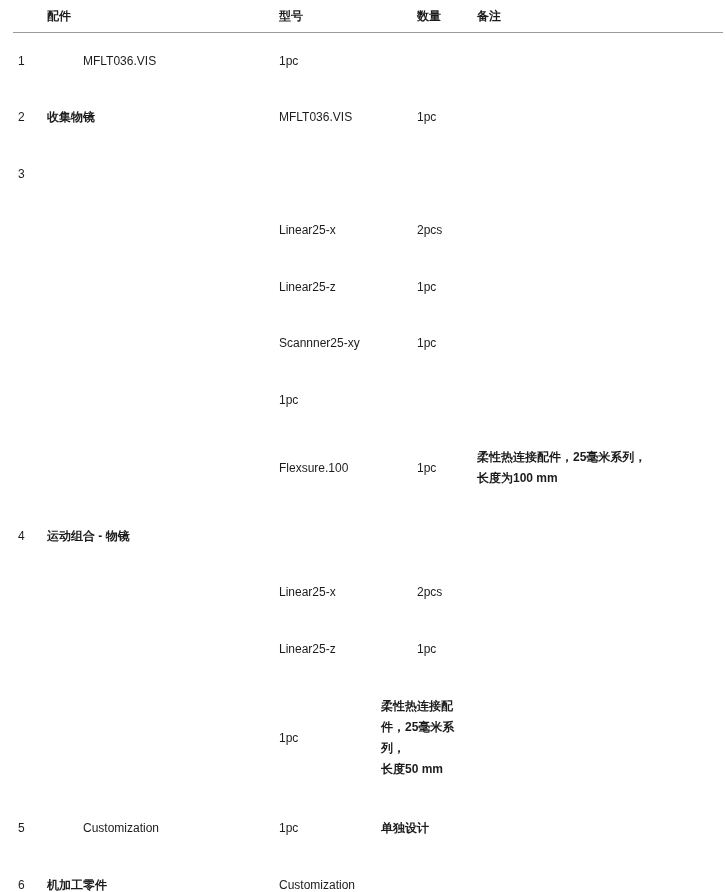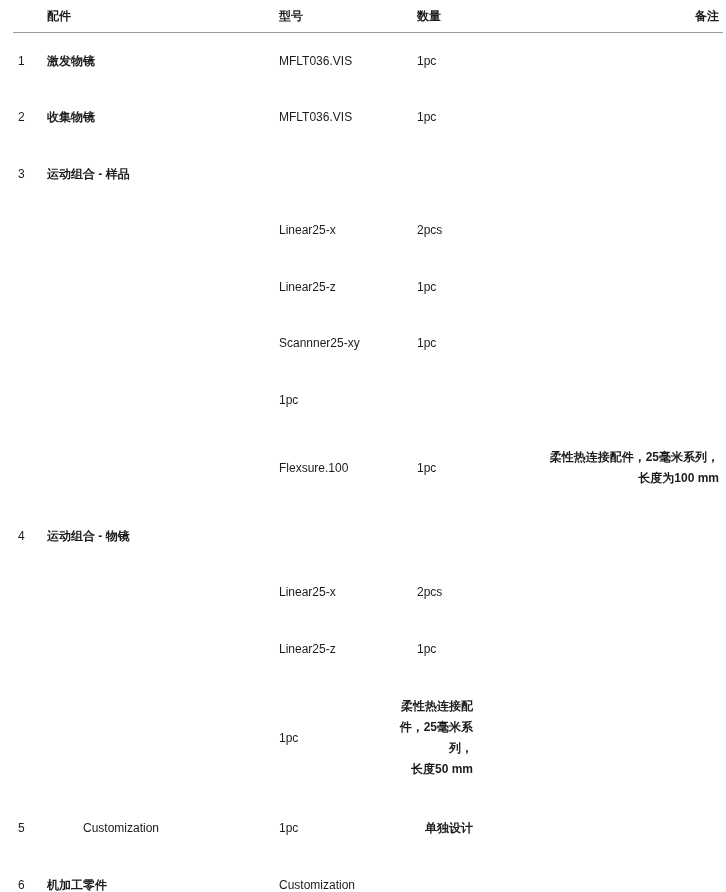--- a/index.html
+++ b/index.html
@@ -39,56 +39,53 @@
     line-height: 19px;
   }
   .cell { min-height: 1px; }
   .cell.num { padding-left: 5px; font-weight: 400; }
   .cell.model, .cell.qty { font-weight: 400; margin-left: 36px; }
   .cell.name, .cell.remark { font-weight: 700; }
   .cell.remark {
     line-height: 21px;
     white-space: pre-line;
     padding-right: 4px;
-    text-align: right;
   }
   .thead .cell { font-weight: 700; }
 </style>
 </head>
 <body>
 
 <div class="page">
   <div class="table">
     <div class="thead">
       <div class="cell num"></div>
       <div class="cell name">配件</div>
       <div class="cell model">型号</div>
       <div class="cell qty">数量</div>
       <div class="cell remark">备注</div>
     </div>
     <div class="tbody" id="tbody">
   <div class="trow">
     <div class="cell num">1</div>
-    <div class="cell name">激发物镜</div>
     <div class="cell model">MFLT036.VIS</div>
     <div class="cell qty">1pc</div>
     <div class="cell remark"></div>
   </div>
 
   <div class="trow">
     <div class="cell num">2</div>
     <div class="cell name">收集物镜</div>
     <div class="cell model">MFLT036.VIS</div>
     <div class="cell qty">1pc</div>
     <div class="cell remark"></div>
   </div>
 
   <div class="trow">
     <div class="cell num">3</div>
-    <div class="cell name">运动组合 - 样品</div>
     <div class="cell model"></div>
     <div class="cell qty"></div>
     <div class="cell remark"></div>
   </div>
 
   <div class="trow">
     <div class="cell num"></div>
     <div class="cell name"></div>
     <div class="cell model">Linear25-x</div>
     <div class="cell qty">2pcs</div>

